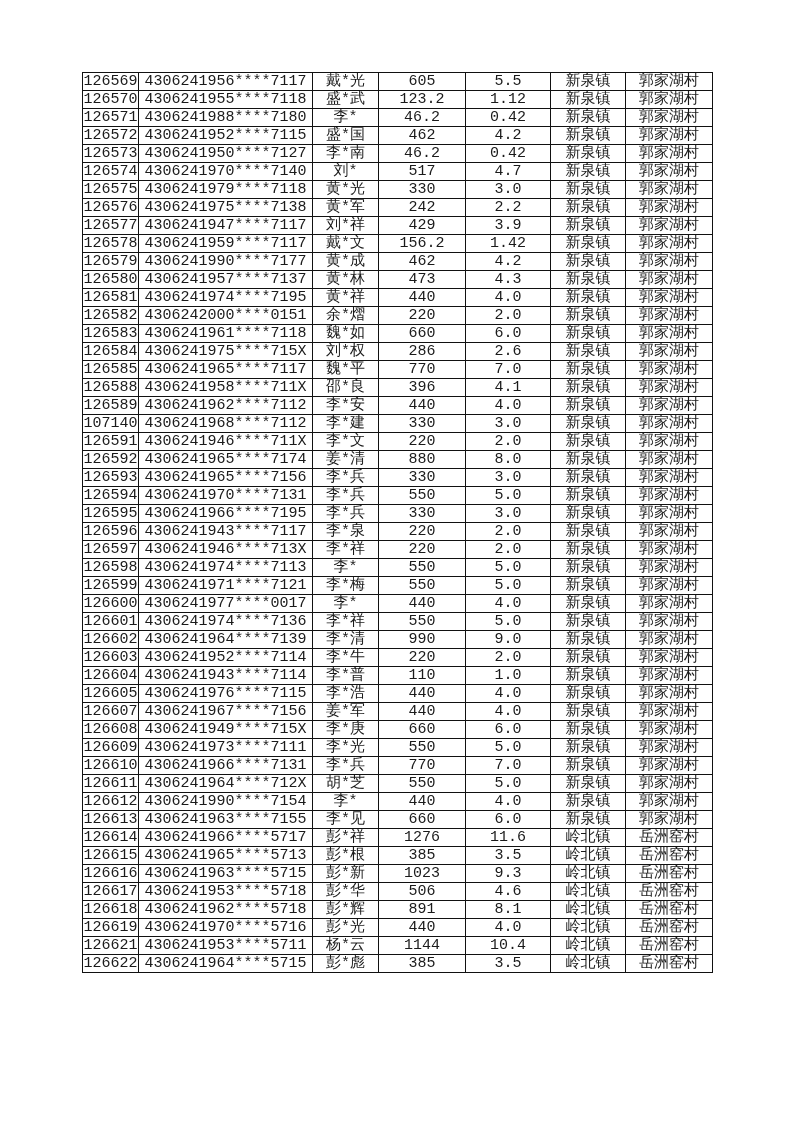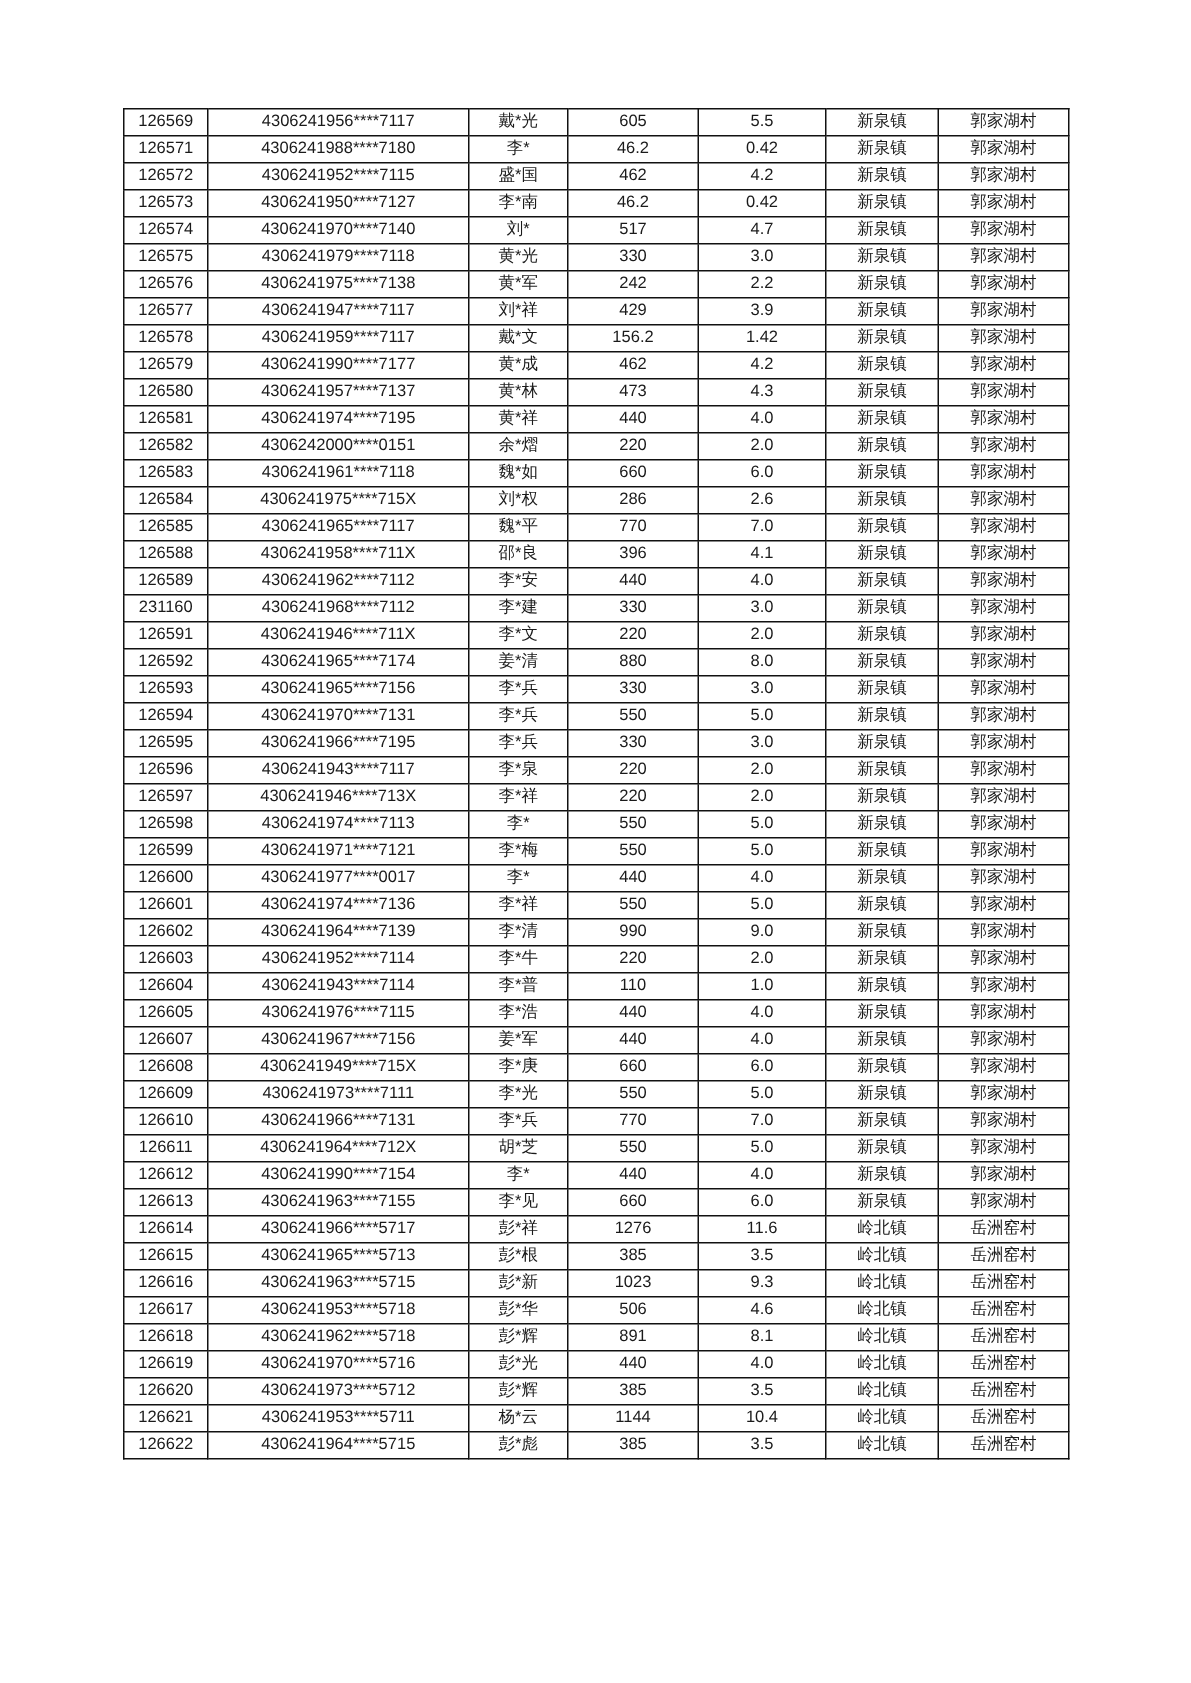--- a/index.html
+++ b/index.html
@@ -5,22 +5,22 @@
   html, body { margin: 0; padding: 0; background: #ffffff; }
   body { width: 794px; height: 1122px; position: relative; overflow: hidden; }
   table.grid {
     position: absolute;
     left: 82px;
     top: 72px;
     border-collapse: collapse;
     table-layout: fixed;
     width: 630px;
     border: 1.5px solid #000;
-    font-family: Liberation Sans, sans-serif;
-    font-size: 11px;
+    font-family: Liberation Mono, monospace;
+    font-size: 15px;
     color: #1a1a1a;
   }
   table.grid td {
     border: 1px solid #111;
     height: 17px;
     padding: 0;
     text-align: center;
     vertical-align: middle;
     line-height: 17px;
     white-space: nowrap;
@@ -51,20 +51,29 @@
       <tr>
         <td>126569</td>
         <td>4306241956****7117</td>
         <td>戴*光</td>
         <td>605</td>
         <td>5.5</td>
         <td>新泉镇</td>
         <td>郭家湖村</td>
       </tr>
       <tr>
+        <td>126570</td>
+        <td>4306241955****7118</td>
+        <td>盛*武</td>
+        <td>123.2</td>
+        <td>1.12</td>
+        <td>新泉镇</td>
+        <td>郭家湖村</td>
+      </tr>
+      <tr>
         <td>126571</td>
         <td>4306241988****7180</td>
         <td>李*</td>
         <td>46.2</td>
         <td>0.42</td>
         <td>新泉镇</td>
         <td>郭家湖村</td>
       </tr>
       <tr>
         <td>126572</td>
@@ -204,21 +213,21 @@
       <tr>
         <td>126589</td>
         <td>4306241962****7112</td>
         <td>李*安</td>
         <td>440</td>
         <td>4.0</td>
         <td>新泉镇</td>
         <td>郭家湖村</td>
       </tr>
       <tr>
-        <td>231160</td>
+        <td>107140</td>
         <td>4306241968****7112</td>
         <td>李*建</td>
         <td>330</td>
         <td>3.0</td>
         <td>新泉镇</td>
         <td>郭家湖村</td>
       </tr>
       <tr>
         <td>126591</td>
         <td>4306241946****711X</td>
@@ -465,29 +474,20 @@
       <tr>
         <td>126619</td>
         <td>4306241970****5716</td>
         <td>彭*光</td>
         <td>440</td>
         <td>4.0</td>
         <td>岭北镇</td>
         <td>岳洲窑村</td>
       </tr>
       <tr>
-        <td>126620</td>
-        <td>4306241973****5712</td>
-        <td>彭*辉</td>
-        <td>385</td>
-        <td>3.5</td>
-        <td>岭北镇</td>
-        <td>岳洲窑村</td>
-      </tr>
-      <tr>
         <td>126621</td>
         <td>4306241953****5711</td>
         <td>杨*云</td>
         <td>1144</td>
         <td>10.4</td>
         <td>岭北镇</td>
         <td>岳洲窑村</td>
       </tr>
       <tr>
         <td>126622</td>

